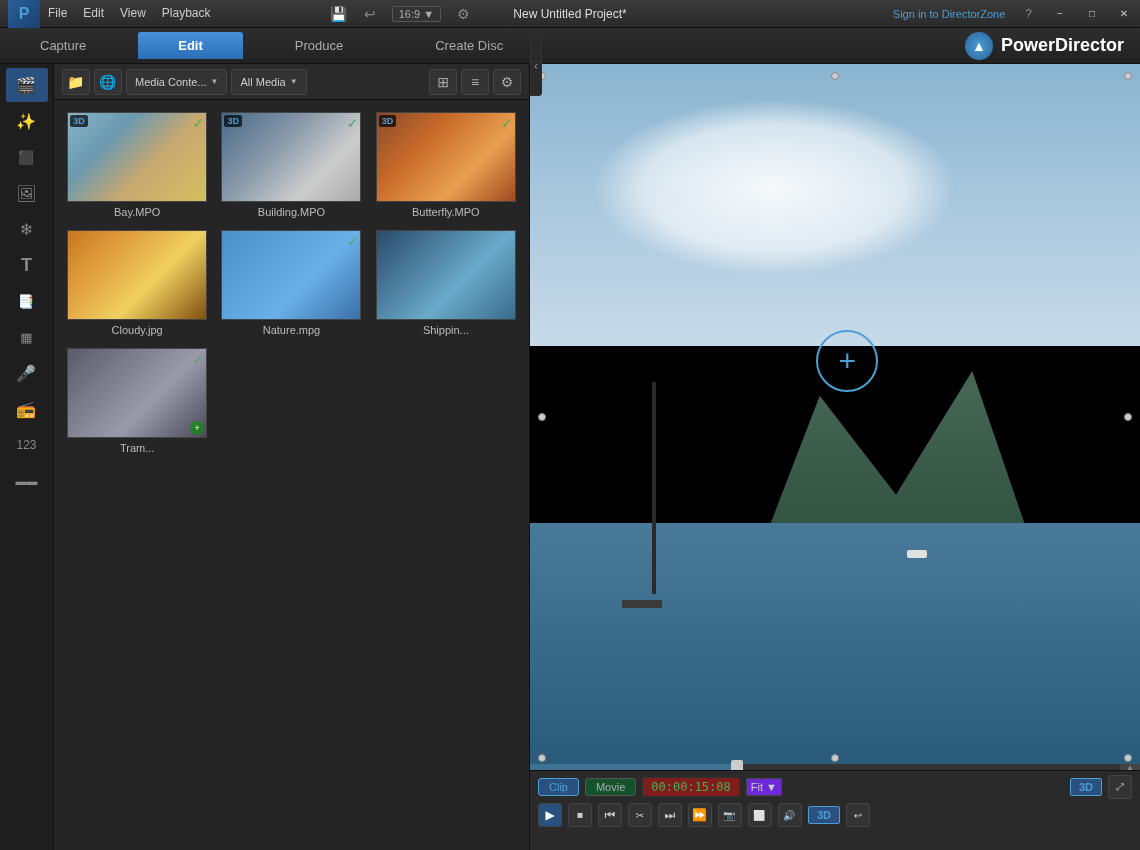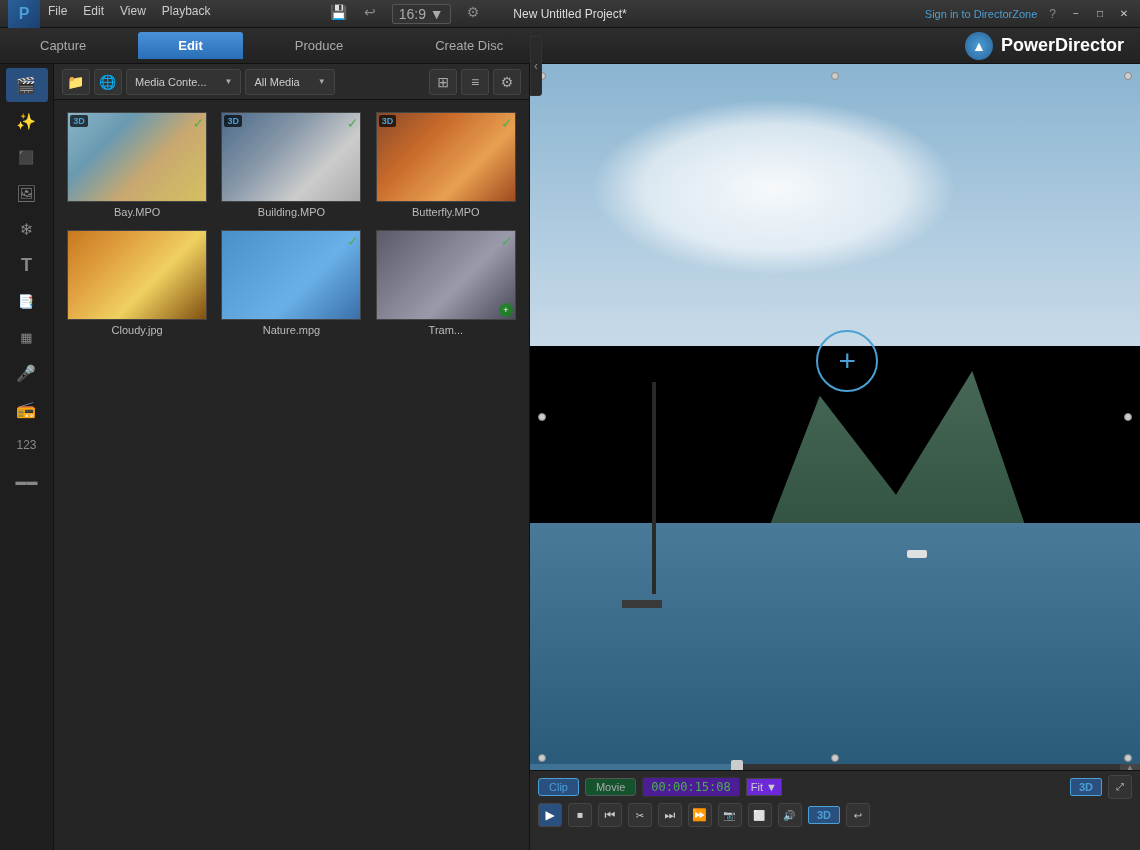--- a/index.html
+++ b/index.html
@@ -3,21 +3,21 @@
   <meta charset="utf-8">
   <style>
     * { margin: 0; padding: 0; box-sizing: border-box; }
     body { width: 1140px; height: 850px; background: #1a1a1a; font-family: 'Segoe UI', Arial, sans-serif; font-size: 12px; color: #ccc; overflow: hidden; }
 
     
     #titlebar { height: 28px; background: linear-gradient(to bottom, #3a3a3a, #2a2a2a); display: flex; align-items: center; justify-content: space-between; padding: 0 8px; border-bottom: 1px solid #111; }
     #titlebar .menu-items { display: flex; gap: 16px; font-size: 12px; color: #ccc; }
     #titlebar .menu-items span { cursor: pointer; }
     #titlebar .title { position: absolute; left: 50%; transform: translateX(-50%); color: #ddd; font-size: 12px; }
-    #titlebar .controls { display: flex; align-items: center; gap: 8px; }
+    #titlebar .controls { display: flex; align-items: center; gap: 16px; }
     #titlebar .controls .sign-in { color: #4a9fd4; font-size: 11px; cursor: pointer; }
     #titlebar .win-btn { width: 16px; height: 16px; display: flex; align-items: center; justify-content: center; cursor: pointer; font-size: 10px; color: #ccc; }
     #titlebar .app-logo { width: 32px; height: 28px; background: linear-gradient(135deg, #2a6099, #1a4070); display: flex; align-items: center; justify-content: center; margin-right: 8px; }
 
     
     #navtabs { height: 36px; background: linear-gradient(to bottom, #2d2d2d, #222); display: flex; align-items: center; padding: 0 0; gap: 12px; border-bottom: 1px solid #111; position: relative; }
     .nav-tab { padding: 6px 40px; font-size: 13px; color: #aaa; cursor: pointer; border-radius: 3px 3px 0 0; }
     .nav-tab.active { background: linear-gradient(to bottom, #4a90d9, #2a70b9); color: #fff; font-weight: bold; }
     #powerdirector-logo { position: absolute; right: 16px; display: flex; align-items: center; gap: 8px; color: #fff; font-size: 18px; font-weight: bold; }
     #powerdirector-logo .pd-icon { width: 28px; height: 28px; background: radial-gradient(circle, #4a9fd4, #2a6099); border-radius: 50%; display: flex; align-items: center; justify-content: center; color: #fff; font-size: 14px; }
@@ -26,39 +26,39 @@
     #main { display: flex; height: calc(850px - 28px - 36px); }
 
     
     #left-toolbar { width: 54px; background: #1e1e1e; border-right: 1px solid #111; display: flex; flex-direction: column; align-items: center; padding: 4px 0; gap: 2px; }
     .toolbar-btn { width: 42px; height: 34px; display: flex; align-items: center; justify-content: center; cursor: pointer; border-radius: 3px; color: #888; font-size: 16px; }
     .toolbar-btn.active { background: #2a5080; color: #4a9fd4; }
 
     
     #media-panel { width: 476px; background: #252525; border-right: 1px solid #111; display: flex; flex-direction: column; }
     #media-toolbar { height: 36px; background: #2a2a2a; display: flex; align-items: center; padding: 0 8px; gap: 4px; border-bottom: 1px solid #111; }
-    .media-tb-btn { height: 26px; padding: 0 8px; background: #333; border: 1px solid #444; border-radius: 3px; color: #ccc; cursor: pointer; display: flex; align-items: center; gap: 18px; font-size: 11px; }
+    .media-tb-btn { height: 26px; padding: 0 8px; background: #333; border: 1px solid #444; border-radius: 3px; color: #ccc; cursor: pointer; display: flex; align-items: center; gap: 4px; font-size: 11px; }
     .media-tb-btn .arrow { font-size: 8px; color: #aaa; }
     .media-tb-icon { width: 28px; height: 26px; background: #333; border: 1px solid #444; border-radius: 3px; display: flex; align-items: center; justify-content: center; cursor: pointer; color: #aaa; font-size: 14px; }
     #media-grid { flex: 1; overflow-y: auto; padding: 8px; display: grid; grid-template-columns: repeat(3, 1fr); gap: 4px; align-content: start; }
     .media-item { display: flex; flex-direction: column; align-items: center; cursor: pointer; padding: 4px; border-radius: 3px; }
     .media-thumb { width: 140px; height: 90px; background: #333; border: 1px solid #444; position: relative; overflow: hidden; }
     .media-label { font-size: 11px; color: #bbb; margin-top: 4px; text-align: center; }
     .thumb-badge { position: absolute; top: 2px; left: 2px; background: rgba(0,0,0,0.7); color: #4a9fd4; font-size: 9px; font-weight: bold; padding: 1px 3px; border-radius: 2px; }
     .thumb-check { position: absolute; top: 2px; right: 2px; color: #4caf50; font-size: 14px; }
 
     
     #preview-panel { flex: 1; background: #1a1a1a; display: flex; flex-direction: column; }
     #preview-video { flex: 1; background: #000; position: relative; overflow: hidden; }
     .preview-handle { position: absolute; width: 8px; height: 8px; background: #ccc; border: 1px solid #888; border-radius: 50%; }
     #preview-controls { height: 80px; background: #2a2a2a; border-top: 1px solid #111; padding: 4px 8px; }
     #preview-timecode { display: flex; align-items: center; gap: 6px; margin-bottom: 4px; }
     .timecode-btn { padding: 2px 10px; background: #14532d; border: 1px solid #555; border-radius: 3px; color: #aaa; cursor: pointer; font-size: 11px; }
     .timecode-btn.active { background: #2a5080; color: #4a9fd4; border-color: #4a9fd4; }
-    .timecode-display { background: #4c1d95; border: 1px solid #333; padding: 2px 8px; color: #4caf50; font-family: monospace; font-size: 12px; border-radius: 2px; }
+    .timecode-display { background: #7f1d1d; border: 1px solid #333; padding: 2px 8px; color: #4caf50; font-family: monospace; font-size: 12px; border-radius: 2px; }
     .fit-select { background: #6d28d9; border: 1px solid #444; color: #ccc; padding: 2px 4px; font-size: 11px; border-radius: 0; }
     .btn-3d { background: #2a5080; border: 1px solid #4a9fd4; color: #4a9fd4; padding: 2px 8px; font-size: 11px; border-radius: 2px; font-weight: bold; cursor: pointer; }
     #playback-btns { display: flex; align-items: center; gap: 6px; }
     .pb-btn { width: 24px; height: 24px; background: #333; border: 1px solid #444; border-radius: 3px; display: flex; align-items: center; justify-content: center; cursor: pointer; color: #ccc; font-size: 12px; }
     .pb-btn.play { background: #2a5080; color: #fff; }
 
     
     ::-webkit-scrollbar { width: 8px; height: 8px; }
     ::-webkit-scrollbar-track { background: #1a1a1a; }
     ::-webkit-scrollbar-thumb { background: #444; border-radius: 4px; }
@@ -93,21 +93,21 @@
     </div>
     <div class="menu-items">
       <span>File</span>
       <span>Edit</span>
       <span>View</span>
       <span>Playback</span>
       <span style="margin-left:80px;"></span>
 
       <span style="margin-left:8px;color:#888;font-size:14px;">💾</span>
       <span style="color:#888;font-size:14px;">↩</span>
-      <span style="background:#333;border:1px solid #555;padding:1px 6px;font-size:14px;border-radius:2px;color:#aaa;">16:9 ▼</span>
+      <span style="background:#333;border:1px solid #555;padding:1px 6px;font-size:11px;border-radius:2px;color:#aaa;">16:9 ▼</span>
       <span style="color:#888;font-size:14px;">⚙</span>
     </div>
   </div>
   <div class="title">New Untitled Project*</div>
   <div class="controls">
     <span class="sign-in">Sign in to DirectorZone</span>
     <span style="color:#888;margin:0 4px;">?</span>
     <span class="win-btn">−</span>
     <span class="win-btn">□</span>
     <span class="win-btn close-btn">✕</span>
@@ -190,20 +190,24 @@
         <div class="media-label">Cloudy.jpg</div>
       </div>
       <div class="media-item">
         <div class="media-thumb thumb-nature">
           <span class="thumb-check">✓</span>
         </div>
         <div class="media-label">Nature.mpg</div>
       </div>
 
       <div class="media-item">
+        <div class="media-thumb thumb-ship"></div>
+        <div class="media-label">Shippin...</div>
+      </div>
+      <div class="media-item">
         <div class="media-thumb thumb-tram">
           <span class="thumb-check">✓</span>
           <span style="position:absolute;bottom:2px;right:2px;background:rgba(0,150,0,0.6);width:14px;height:14px;border-radius:50%;display:flex;align-items:center;justify-content:center;font-size:9px;color:#fff;">+</span>
         </div>
         <div class="media-label">Tram...</div>
       </div>
     </div>
   </div>
 
   <div id="preview-panel">

